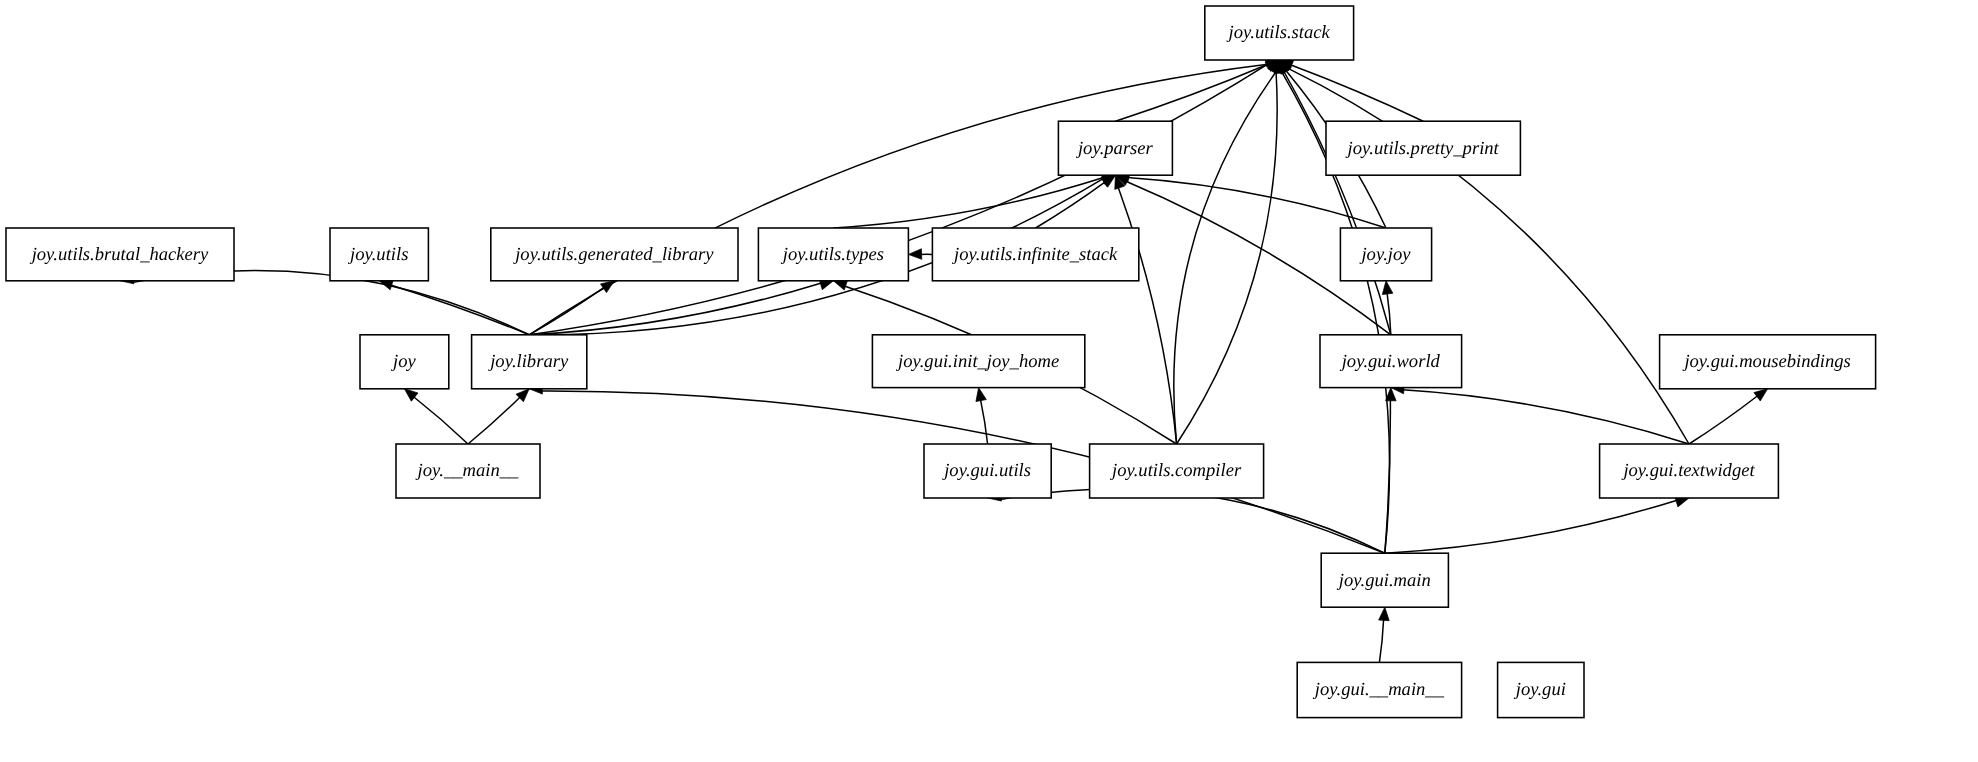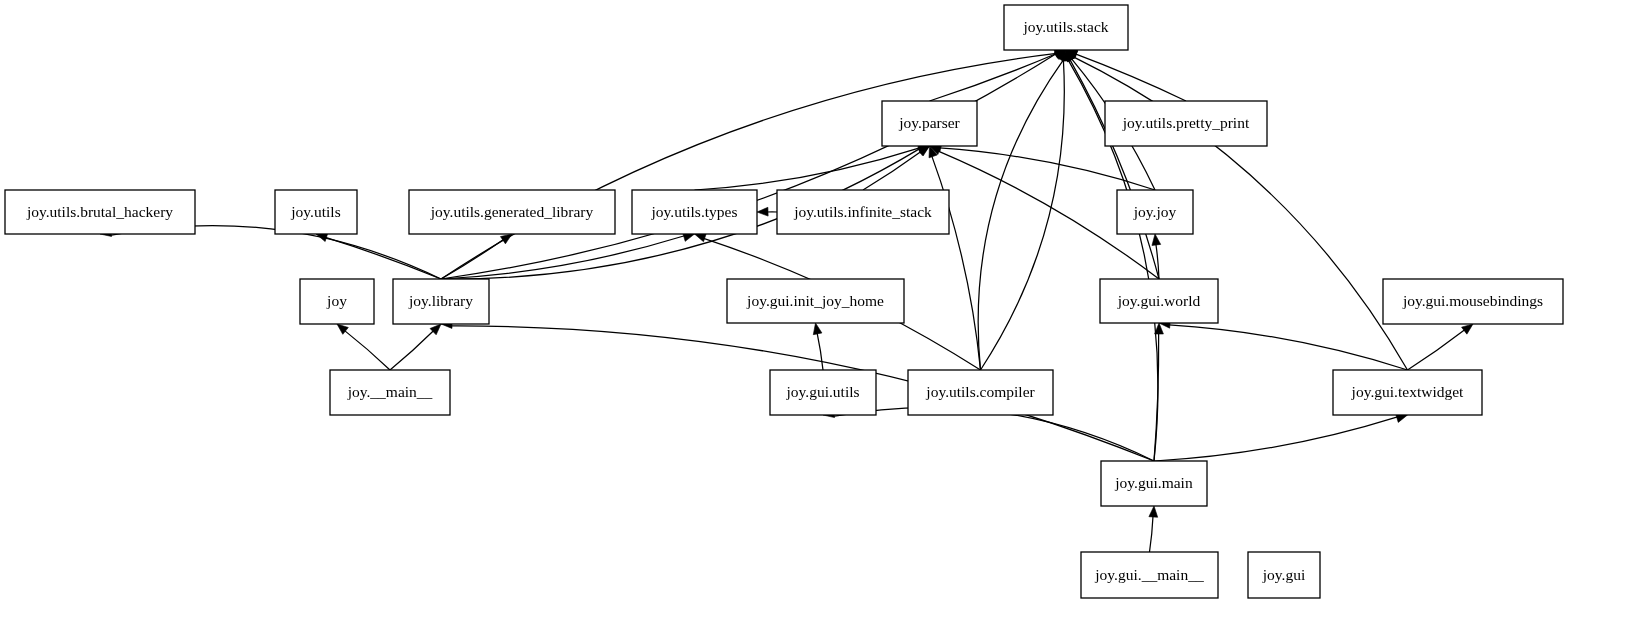--- a/index.html
+++ b/index.html
@@ -7,20 +7,21 @@
     padding: 0;
     background: #ffffff;
   }
   #graph-root {
     position: relative;
     width: 1648px;
     height: 635px;
     background: #ffffff;
     font-family: "Liberation Serif", "DejaVu Serif", serif;
     overflow: hidden;
+    font-style: italic;
   }
   svg#graph-svg {
     position: absolute;
     left: 0;
     top: 0;
     width: 1648px;
     height: 635px;
   }
   .edge-path {
     fill: none;

